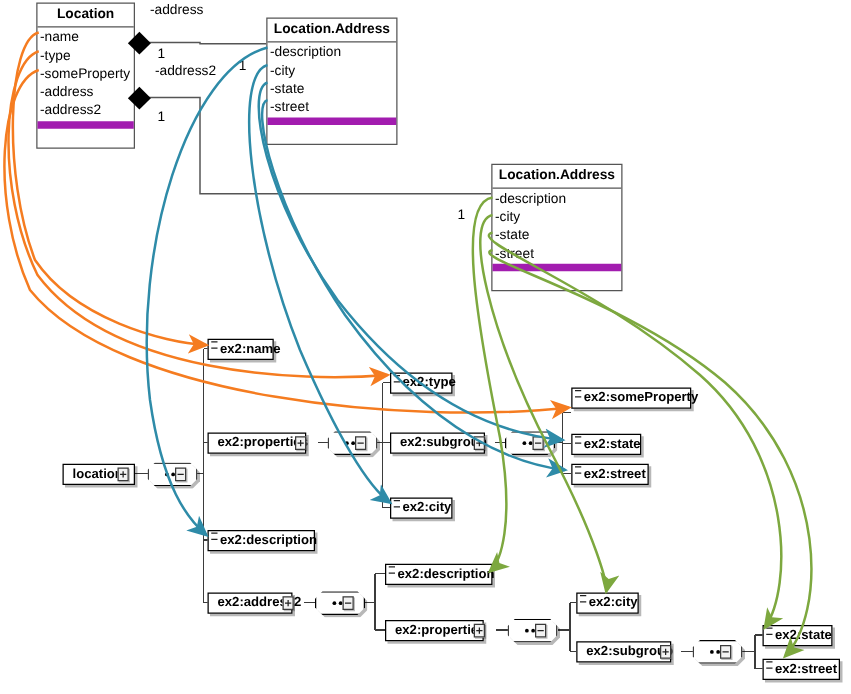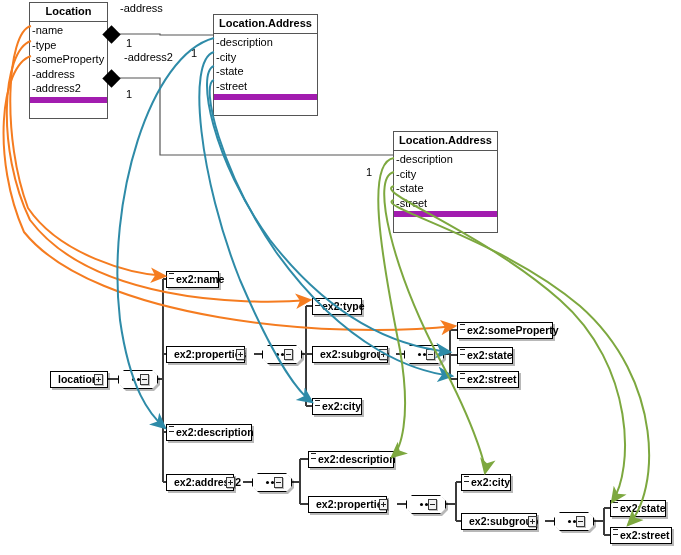--- a/index.html
+++ b/index.html
@@ -290,21 +290,21 @@
         <i></i>
       </span>
   </div>
   <div class="tog" style="left:426px;top:349px;"></div>
 
   <div class="node leaf" style="left:312px;top:398px;width:50px;">
     <span class="emark"></span>
     <span class="lbl">ex2:city</span>
   </div>
 
-  <div class="node leaf" style="left:457px;top:322px;width:96px;">
+  <div class="node leaf" style="left:457px;top:310px;width:96px;">
     <span class="emark"></span>
     <span class="lbl">ex2:someProperty</span>
   </div>
   <div class="node leaf" style="left:457px;top:347px;width:56px;">
     <span class="emark"></span>
     <span class="lbl">ex2:state</span>
   </div>
   <div class="node leaf" style="left:457px;top:371px;width:62px;">
     <span class="emark"></span>
     <span class="lbl">ex2:street</span>

